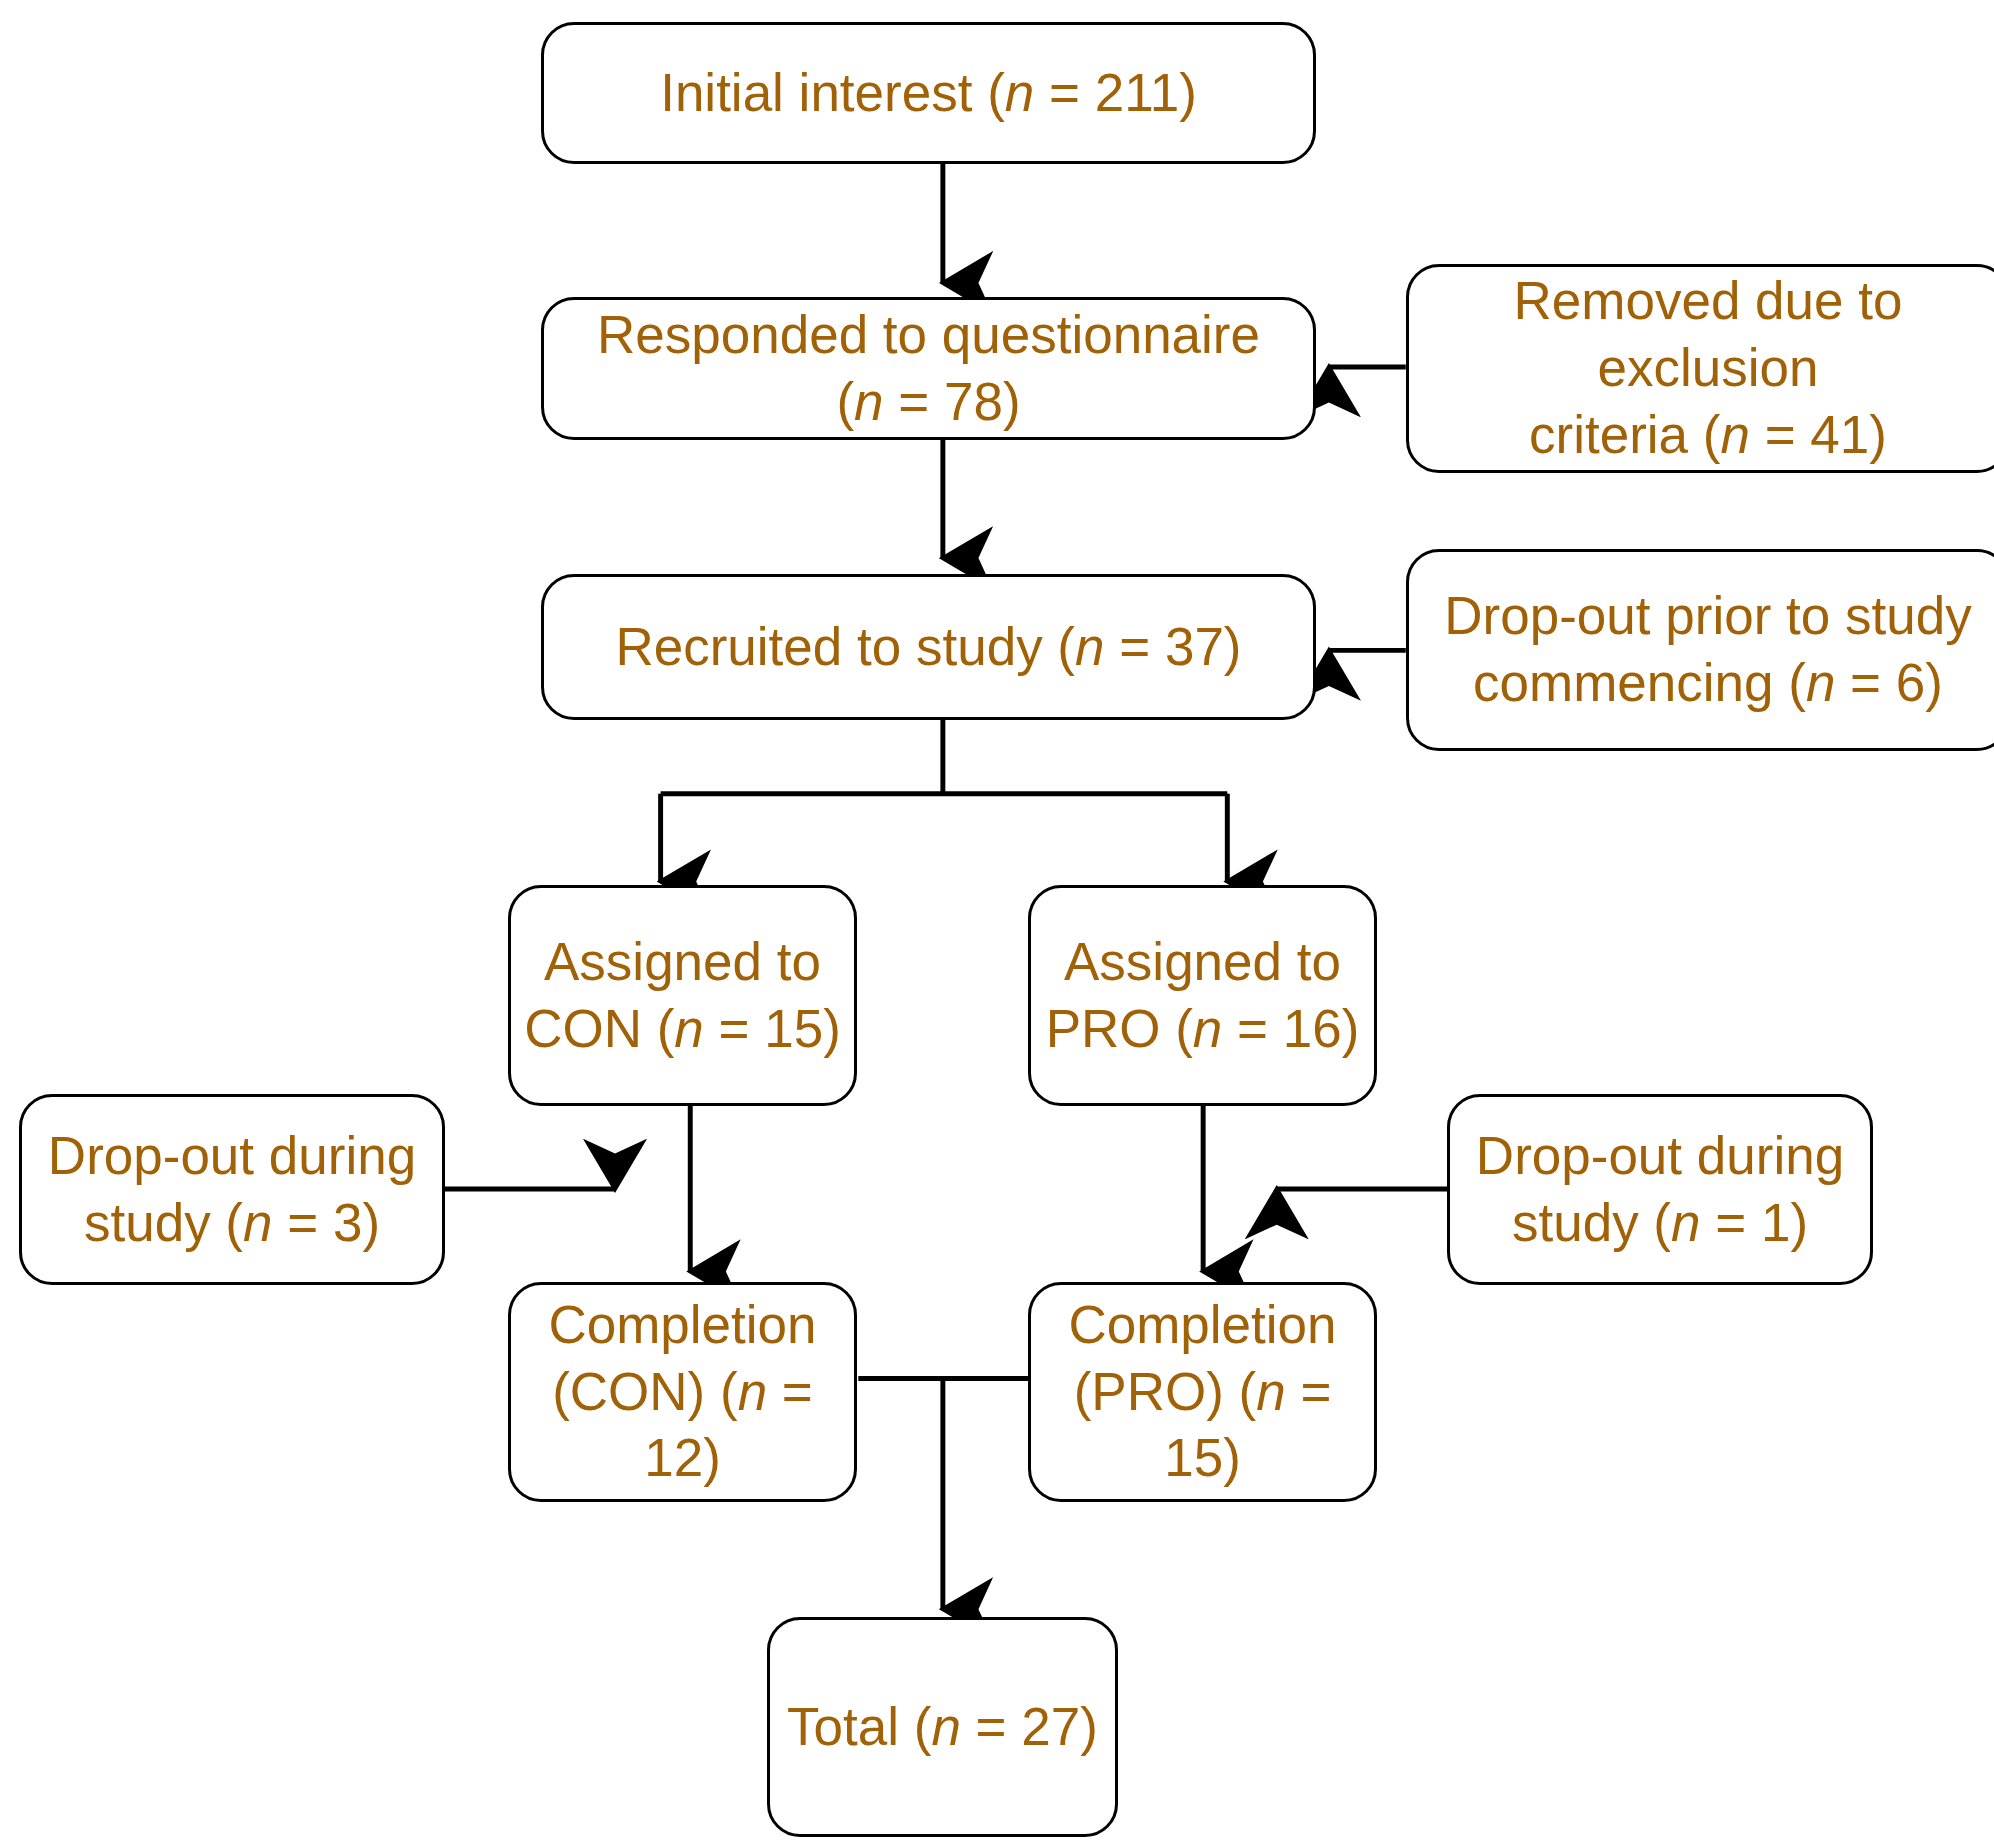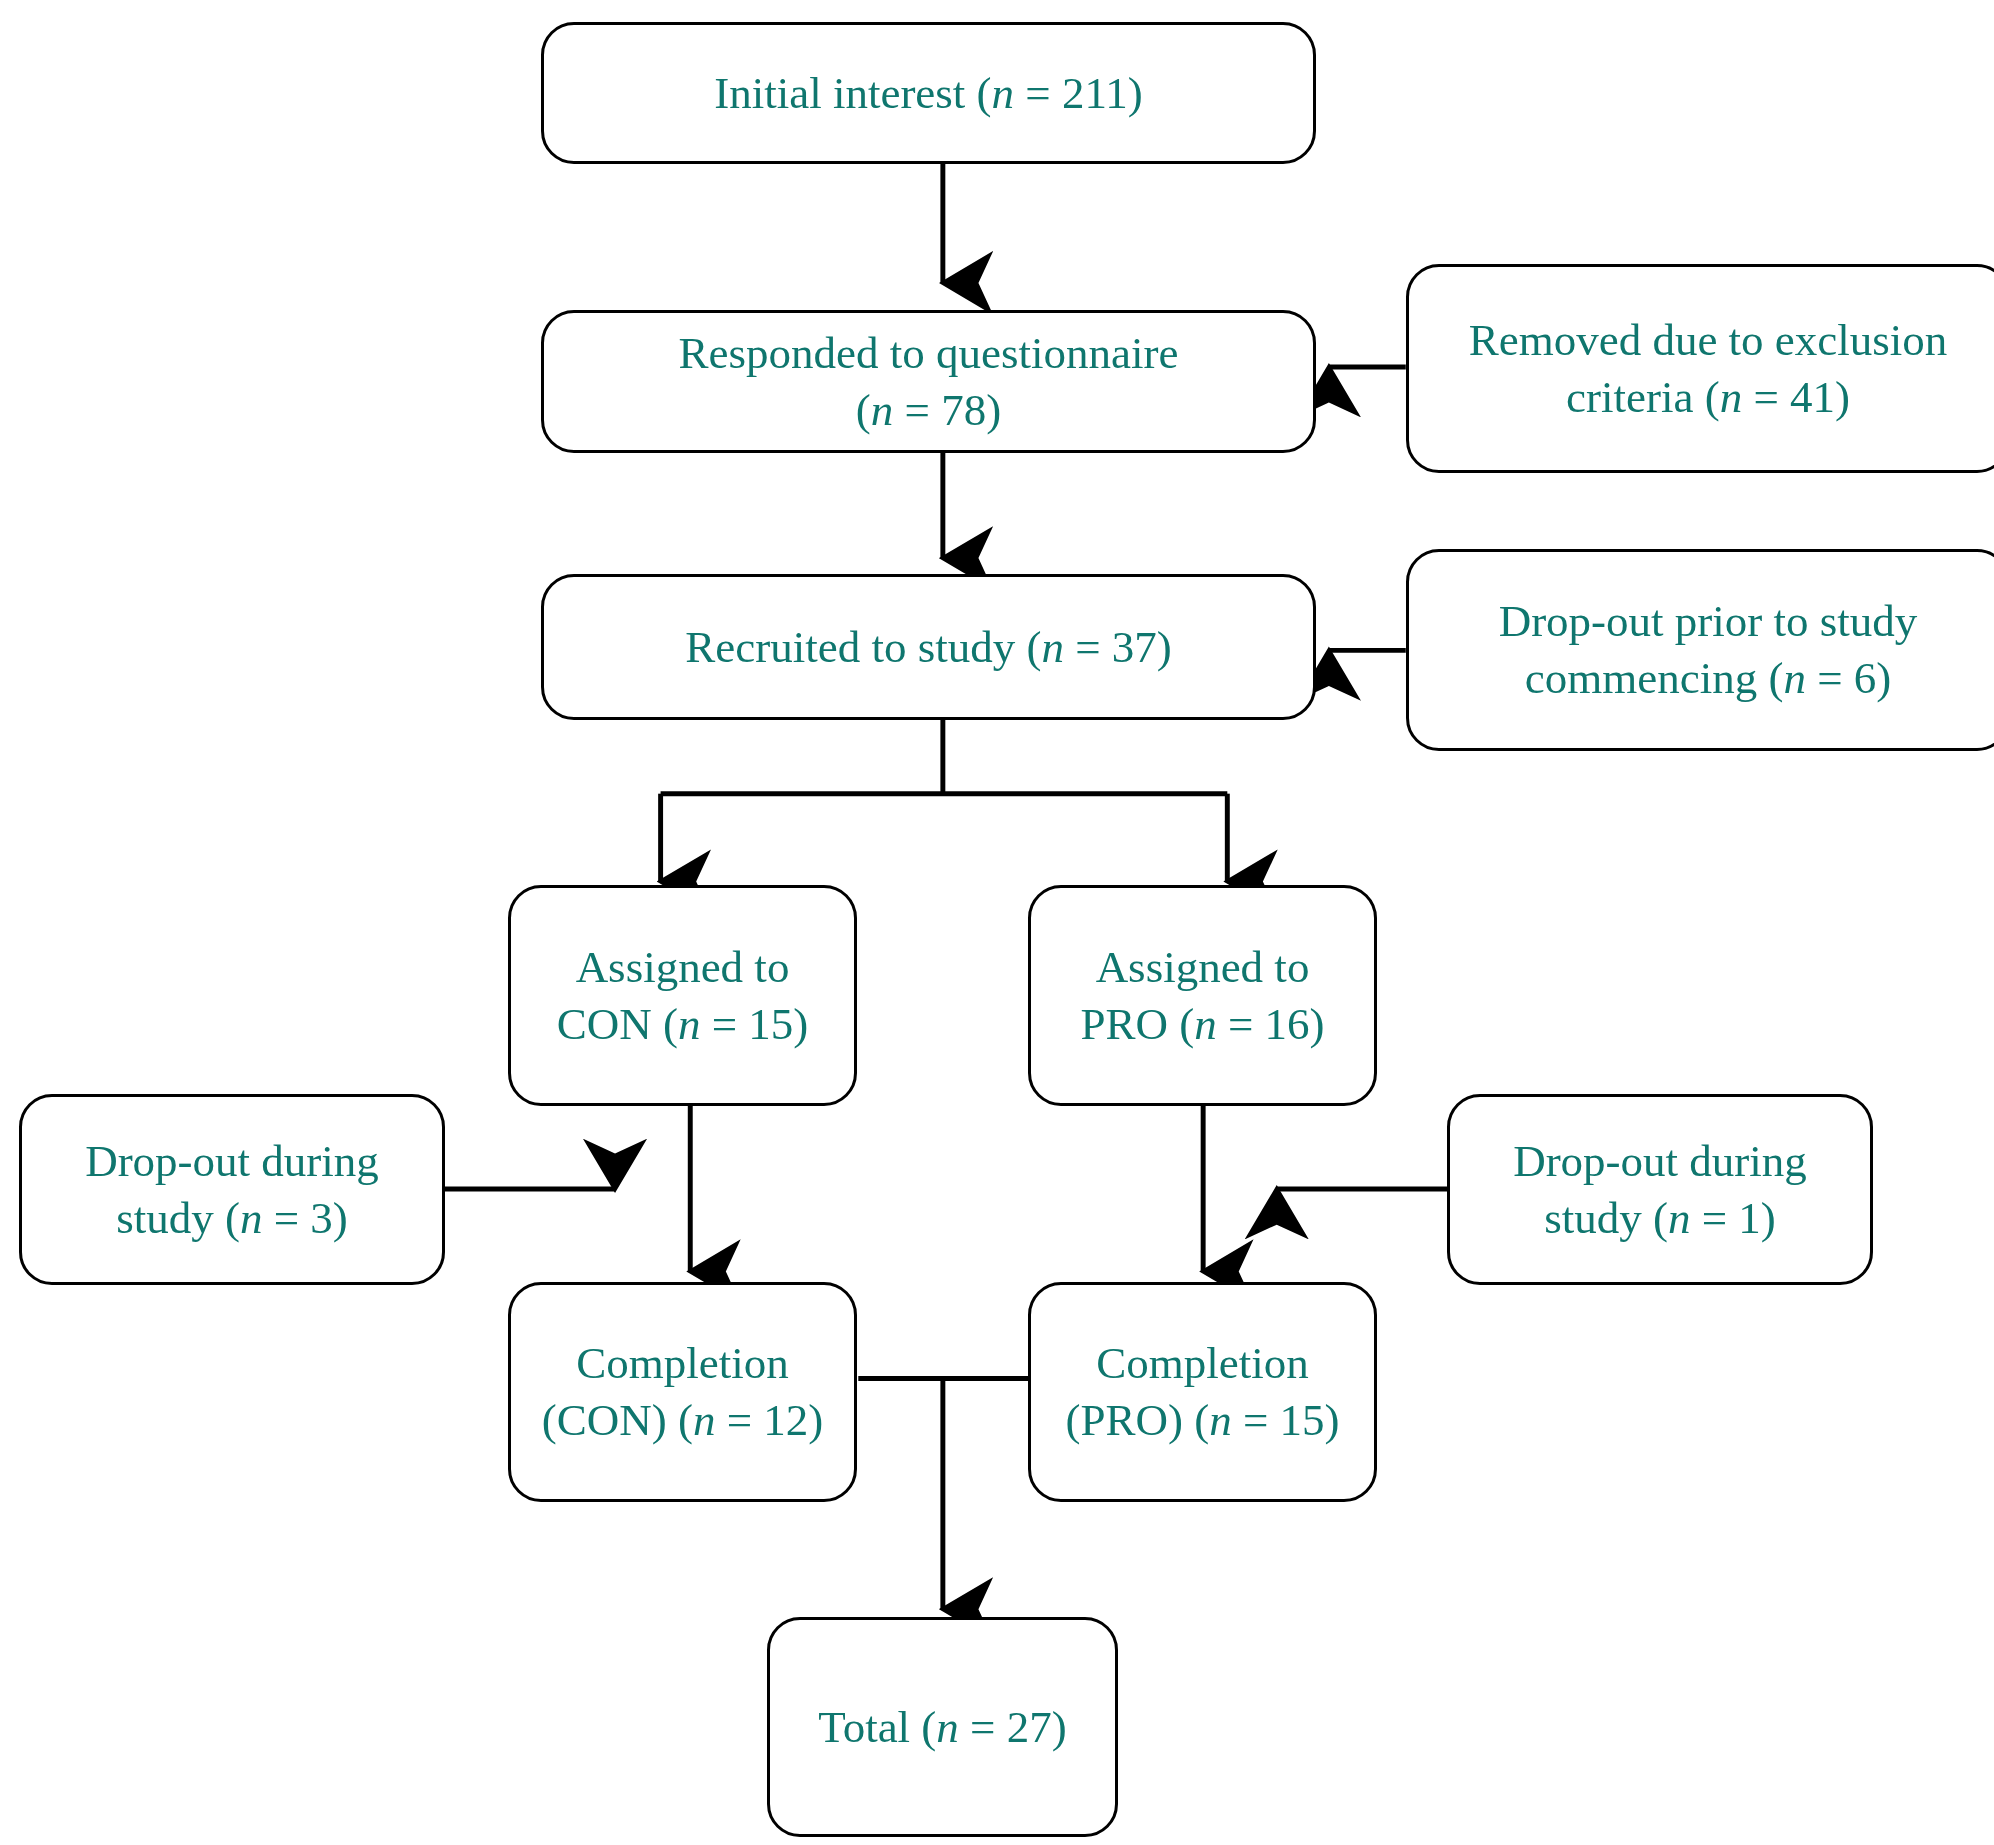--- a/index.html
+++ b/index.html
@@ -27,23 +27,23 @@
   .node {
     position: absolute;
     box-sizing: border-box;
     border: 3.8px solid #000000;
     border-radius: 33px;
     background: #ffffff;
     display: flex;
     align-items: center;
     justify-content: center;
     text-align: center;
-    color: #0f766e;
-    font-family: Liberation Serif, serif;
-    font-size: 45px;
+    color: #a16207;
+    font-family: Liberation Sans, sans-serif;
+    font-size: 53px;
     line-height: 1.26;
     padding: 0 13px;
   }
   .node .lbl {
     display: block;
     white-space: pre-line;
   }
   .node .lbl i {
     font-style: italic;
   }
@@ -105,21 +105,21 @@
     <g>
       <path d="M1563,2510 L2250,2510" stroke="#000" stroke-width="9" fill="none"></path>
       <path d="M1717,2510 L1717,2930" stroke="#000" stroke-width="9" fill="none" marker-end="url(#arrowDown)"></path>
     </g>
   </svg>
 
   <div class="node" style="left:541px; top:22px; width:775px; height:142px;">
     <span class="lbl">Initial interest (<i>n</i> = 211)</span>
   </div>
 
-  <div class="node" style="left:541px; top:297px; width:775px; height:143px;margin-top:13px;">
+  <div class="node" style="left:541px; top:297px; width:775px; height:143px;">
     <span class="lbl">Responded to questionnaire<br>(<i>n</i> = 78)</span>
   </div>
 
   <div class="node" style="left:1406px; top:264px; width:604px; height:209px;">
     <span class="lbl">Removed due to exclusion<br>criteria (<i>n</i> = 41)</span>
   </div>
 
   <div class="node" style="left:541px; top:574px; width:775px; height:146px;">
     <span class="lbl">Recruited to study (<i>n</i> = 37)</span>
   </div>

